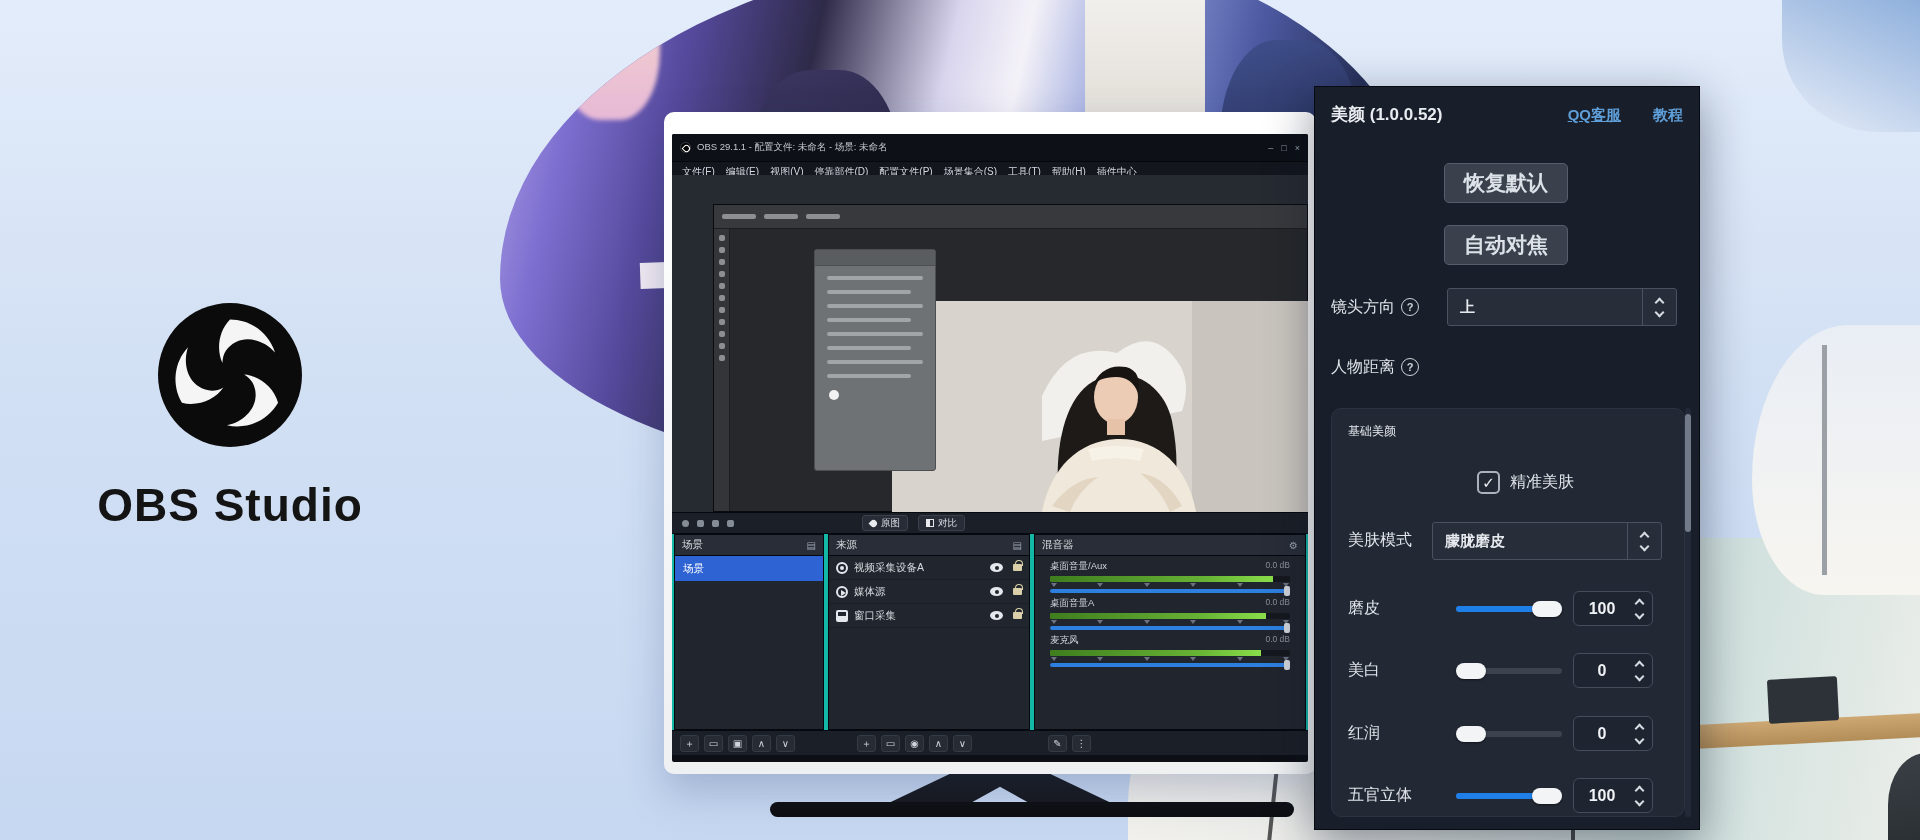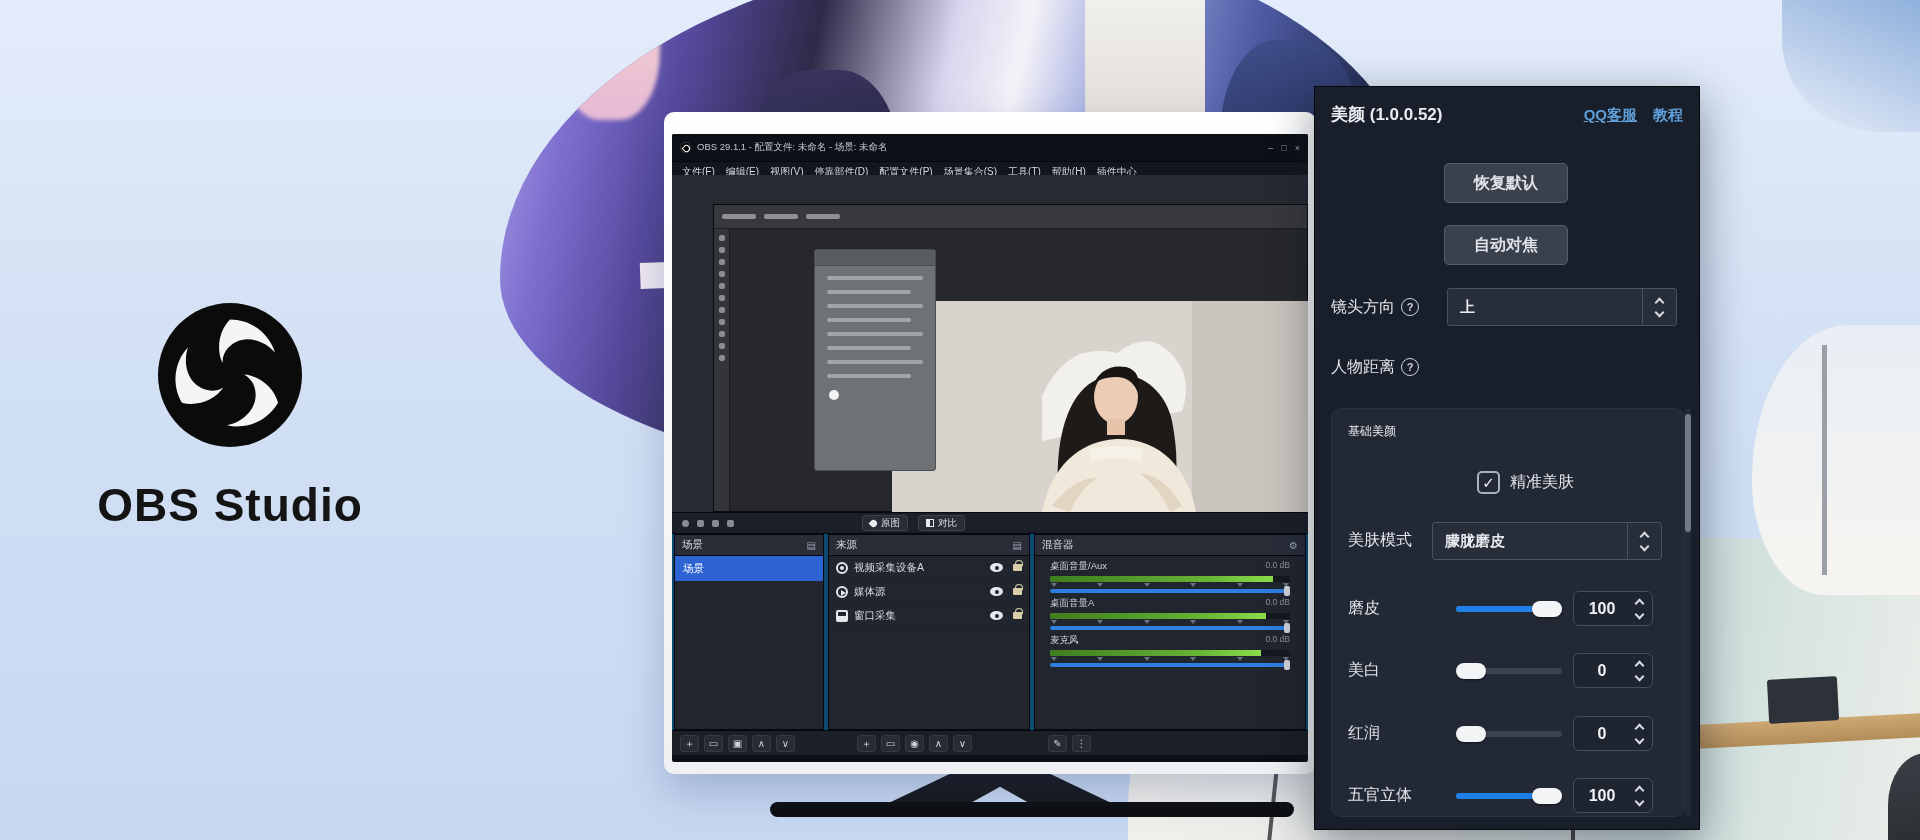--- a/index.html
+++ b/index.html
@@ -71,21 +71,21 @@
   
   .ctrlbar { position:absolute; left:0; top:378px; width:636px; height:22px; background:#1b1f27; border-top:1px solid #060810; border-bottom:1px solid #060810; display:flex; align-items:center; gap:8px; padding:0 10px; }
   .ctrlbar .mini { width:7px; height:7px; background:#868c96; border-radius:2px; }
   .ctrlbar .mini.dot { border-radius:50%; }
   .ctl-btn { height:16px; display:flex; align-items:center; gap:4px; background:#272c36; border:1px solid #3a414d; border-radius:3px; padding:0 7px; font-size:9.5px; color:#dde1e8; }
   .ctl-btn .pin { width:7px; height:7px; border-radius:50% 50% 50% 0; background:#e8eaee; transform:rotate(45deg); }
   .ctl-btn .half { width:8px; height:8px; border:1px solid #e8eaee; background:linear-gradient(90deg,#e8eaee 50%,transparent 50%); }
   .ctl-group { margin-left:120px; display:flex; gap:10px; }
 
   
-  .docks { position:absolute; left:0; top:400px; width:708px; height:196px; background:#0c4a6e; }
+  .docks { position:absolute; left:0; top:400px; width:708px; height:196px; background:#14b8a6; }
   .dock { position:absolute; top:0; bottom:0; background:#21252e; border:1px solid #060810; }
   .dock-hd { height:21px; background:#282d38; border-bottom:1px solid #060810; display:flex; align-items:center; padding:0 7px; font-size:10.5px; color:#d6dade; }
   .dock-hd .hd-ic { margin-left:auto; font-size:10px; color:#9aa2ad; }
   .dock-scenes { left:2px; width:150px; }
   .scene-item { height:25px; display:flex; align-items:center; padding:0 8px; font-size:10.5px; color:#fff; background:#2e63d4; }
   .dock-sources { left:156px; width:202px; }
   .src-row { height:24px; display:flex; align-items:center; gap:6px; padding:0 7px; font-size:10.5px; color:#d6dade; border-bottom:1px solid #1b1f27; }
   .src-ic { flex:0 0 auto; width:12px; height:12px; }
   .src-ic.cam { border:2px solid #e4e7ec; border-radius:50%; position:relative; }
   .src-ic.cam::after { content:""; position:absolute; left:2px; top:2px; width:4px; height:4px; background:#e4e7ec; border-radius:50%; }
@@ -119,25 +119,25 @@
   .stand-neck { position:absolute; left:790px; top:770px; width:420px; height:40px; background:#17181c; z-index:2;
     clip-path:polygon(40% 0,60% 0,80% 100%,60% 100%,50% 42%,40% 100%,20% 100%); }
   .stand-base { position:absolute; left:770px; top:802px; width:524px; height:15px; background:#0d0e11; border-radius:8px; z-index:2; }
 
   
   .panel { position:absolute; left:1314px; top:86px; width:386px; height:744px; z-index:5;
     background:#191f2a; border:1px solid #070a10; box-shadow:0 14px 44px rgba(10,20,40,.45);
     color:#dfe3e9; padding:16px 16px 0; }
   .panel-hd { display:flex; align-items:baseline; }
   .panel-title { font-size:17px; font-weight:600; color:#e9ecf1; }
-  .panel-links { margin-left:auto; display:flex; gap:16px;justify-content:flex-end; }
+  .panel-links { margin-left:auto; display:flex; gap:32px;justify-content:flex-end; }
   .panel-links a { font-size:15px; font-weight:700; color:#5f9fd9; text-decoration:none; }
   .panel-links a.u { text-decoration:underline; }
   .p-btn { position:absolute; left:129px; width:124px; height:40px; background:#3a414d; border:1px solid #565e6c; border-radius:5px;
-    color:#dde1e8; font-size:16px; font-weight:600; display:flex; align-items:center; justify-content:center; }
+    color:#dde1e8; font-size:21px; font-weight:600; display:flex; align-items:center; justify-content:center; }
   .p-btn.reset { top:76px; } .p-btn.focus { top:138px; }
   .p-row { position:absolute; left:16px; width:354px; height:32px; display:flex; align-items:center; }
   .p-row.r1 { top:204px; } .p-row.r2 { top:264px; }
   .p-label { font-size:16px; color:#dfe3e9; display:flex; align-items:center; gap:6px; }
   .help { width:18px; height:18px; border:1.5px solid #cfd3da; border-radius:50%; font-size:11px; font-weight:700; color:#cfd3da;
     display:flex; align-items:center; justify-content:center; }
   .combo { position:absolute; left:116px; width:230px; height:38px; background:#272e39; border:1px solid #4a5260; border-radius:3px;
     display:flex; align-items:center; }
   .combo-val { padding-left:12px; font-size:15px; font-weight:600; color:#e6e9ee; }
   .combo-spin { margin-left:auto; width:34px; align-self:stretch; border-left:1px solid #4a5260; display:flex; flex-direction:column; align-items:center; justify-content:center; gap:3px; }

